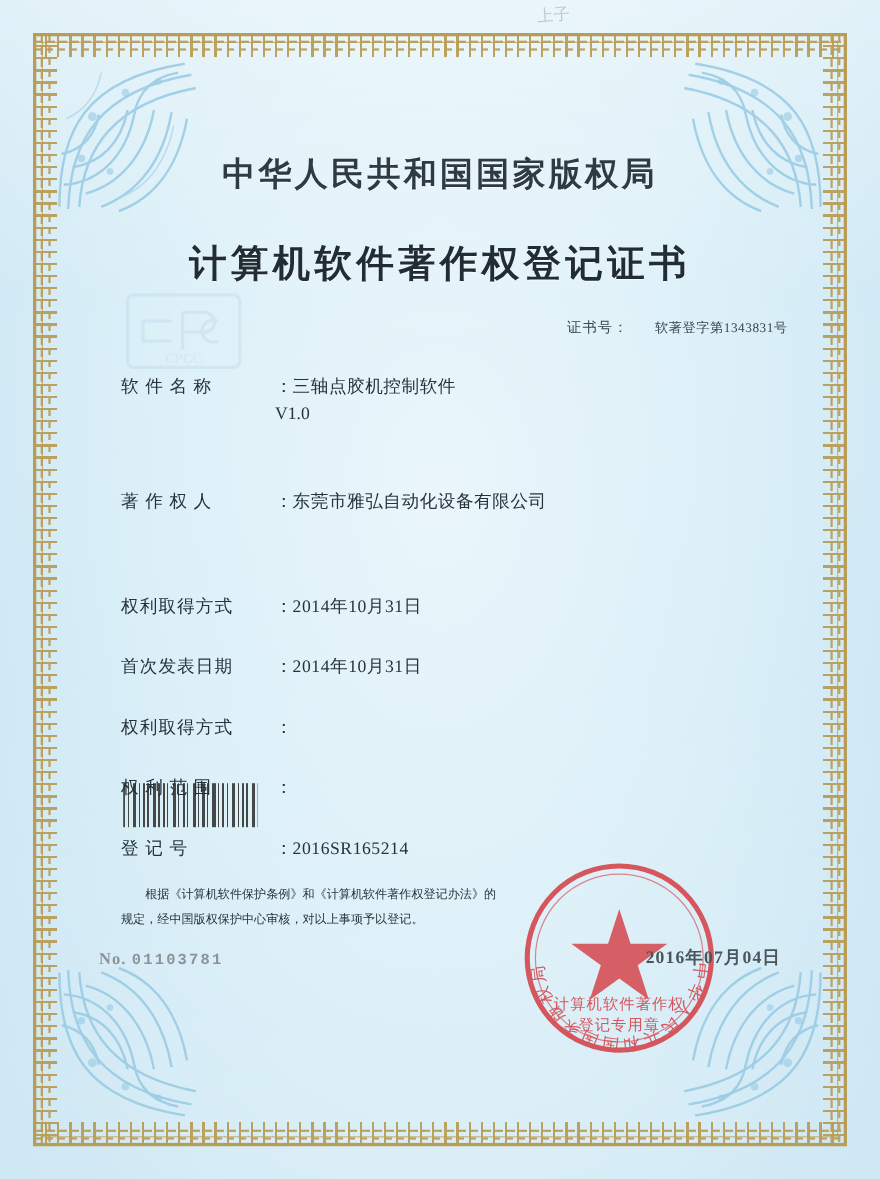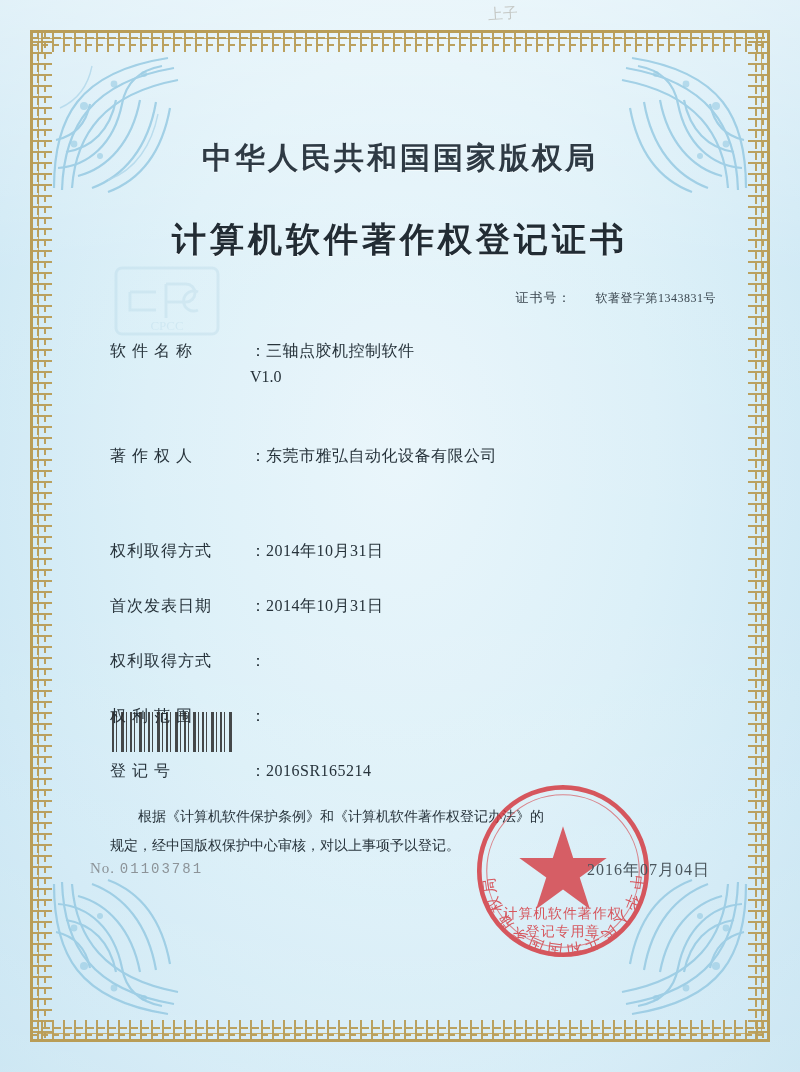--- a/index.html
+++ b/index.html
@@ -214,21 +214,21 @@
   }
 
   .gap-lg { height: 30px; }
   .gap-md { height: 14px; }
 
   .dates .field-row { margin-bottom: 20px; }
 
   .statement {
     margin-top: 16px;
     padding: 0 34px 0 50px;
-    font-size: 14px;
+    font-size: 11px;
     line-height: 2.1;
     color: #27333b;
     text-align: justify;
   }
   .statement p { margin: 0; }
   .statement .indent { text-indent: 2em; }
 
   
   .barcode {
     position: absolute;
@@ -256,23 +256,24 @@
   .seal svg { width: 100%; height: 100%; }
 
   
   .footer {
     position: absolute;
     left: 90px;
     right: 90px;
     top: 860px;
     display: flex;
     justify-content: space-between;
-    align-items: flex-start;
+    align-items: flex-end;
     font-size: 15px;
     color: #6f7a80;
+    font-weight: bold;
   }
   .footer-serial {
     letter-spacing: 1px;
     color: #8c9398;
   }
   .footer-serial .serial-num {
     font-family: "Liberation Mono", monospace;
     letter-spacing: 2px;
     font-size: 14px;
   }

